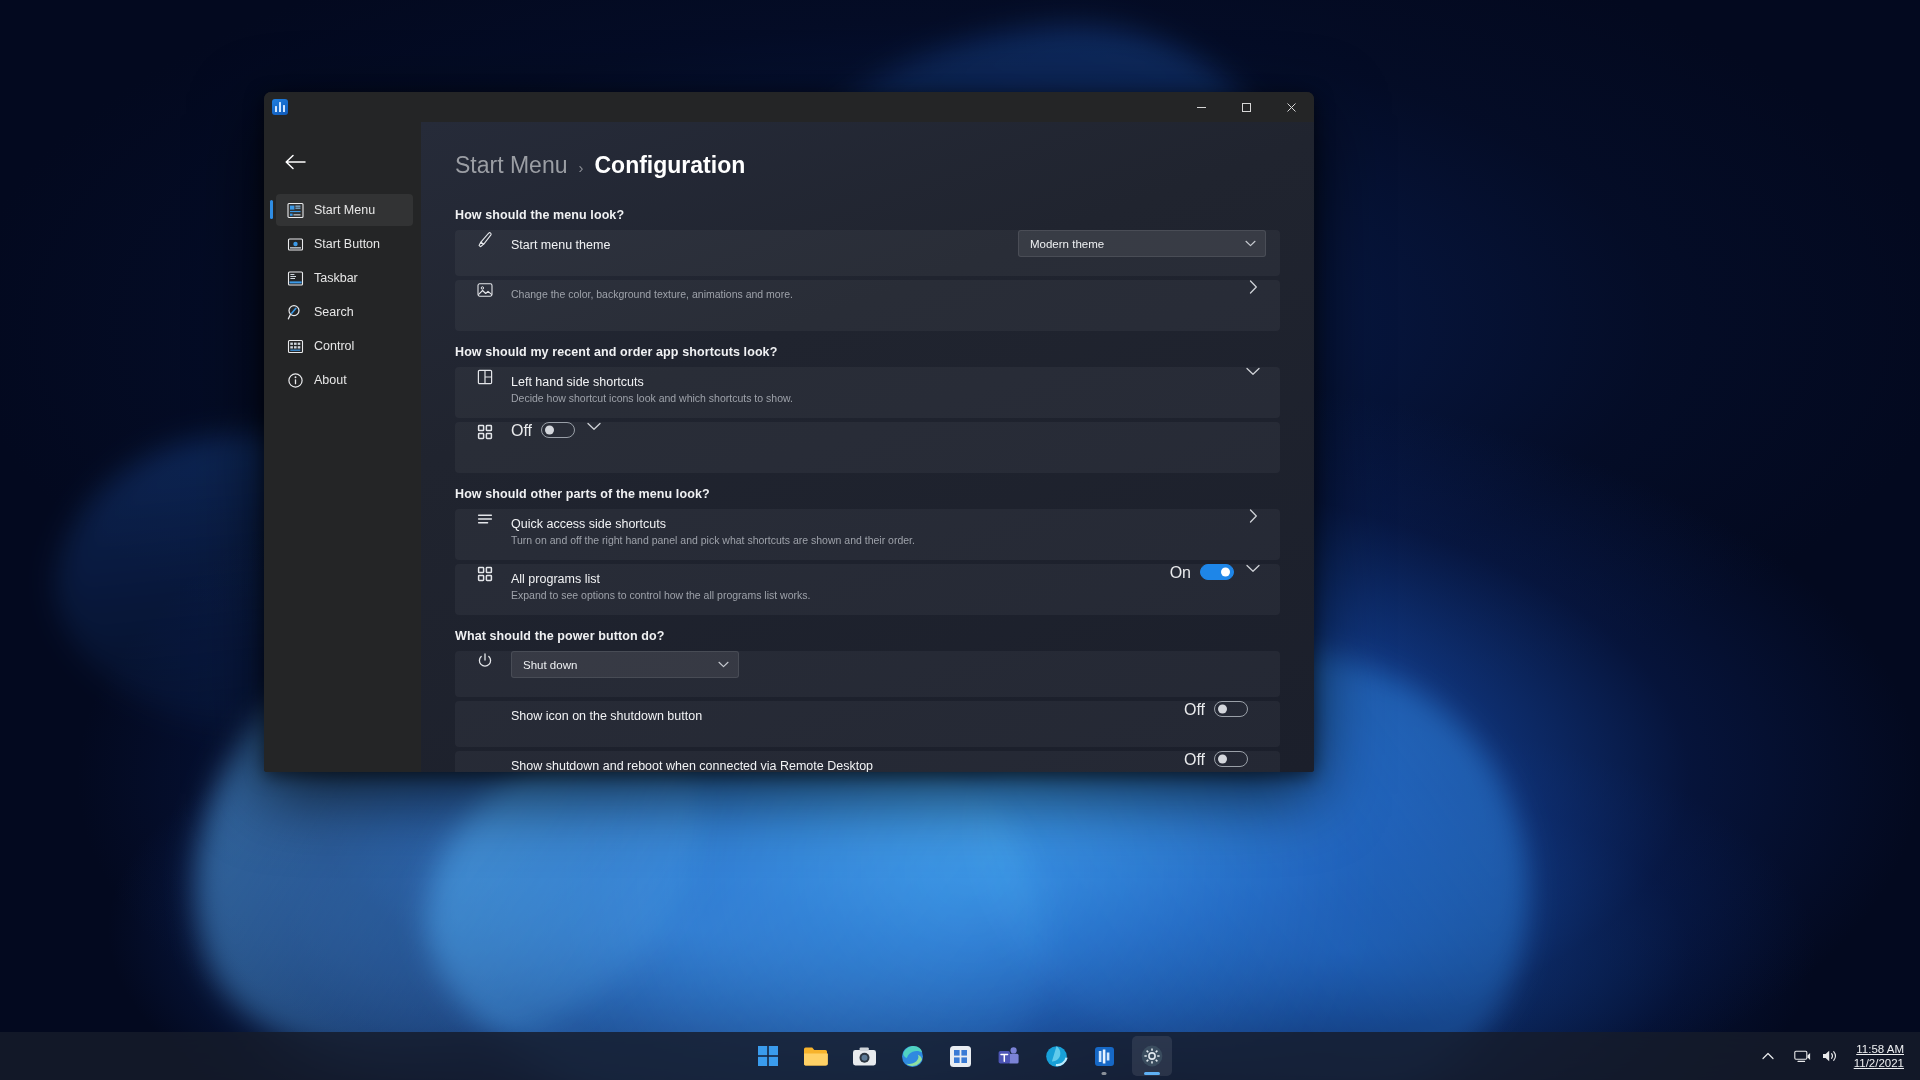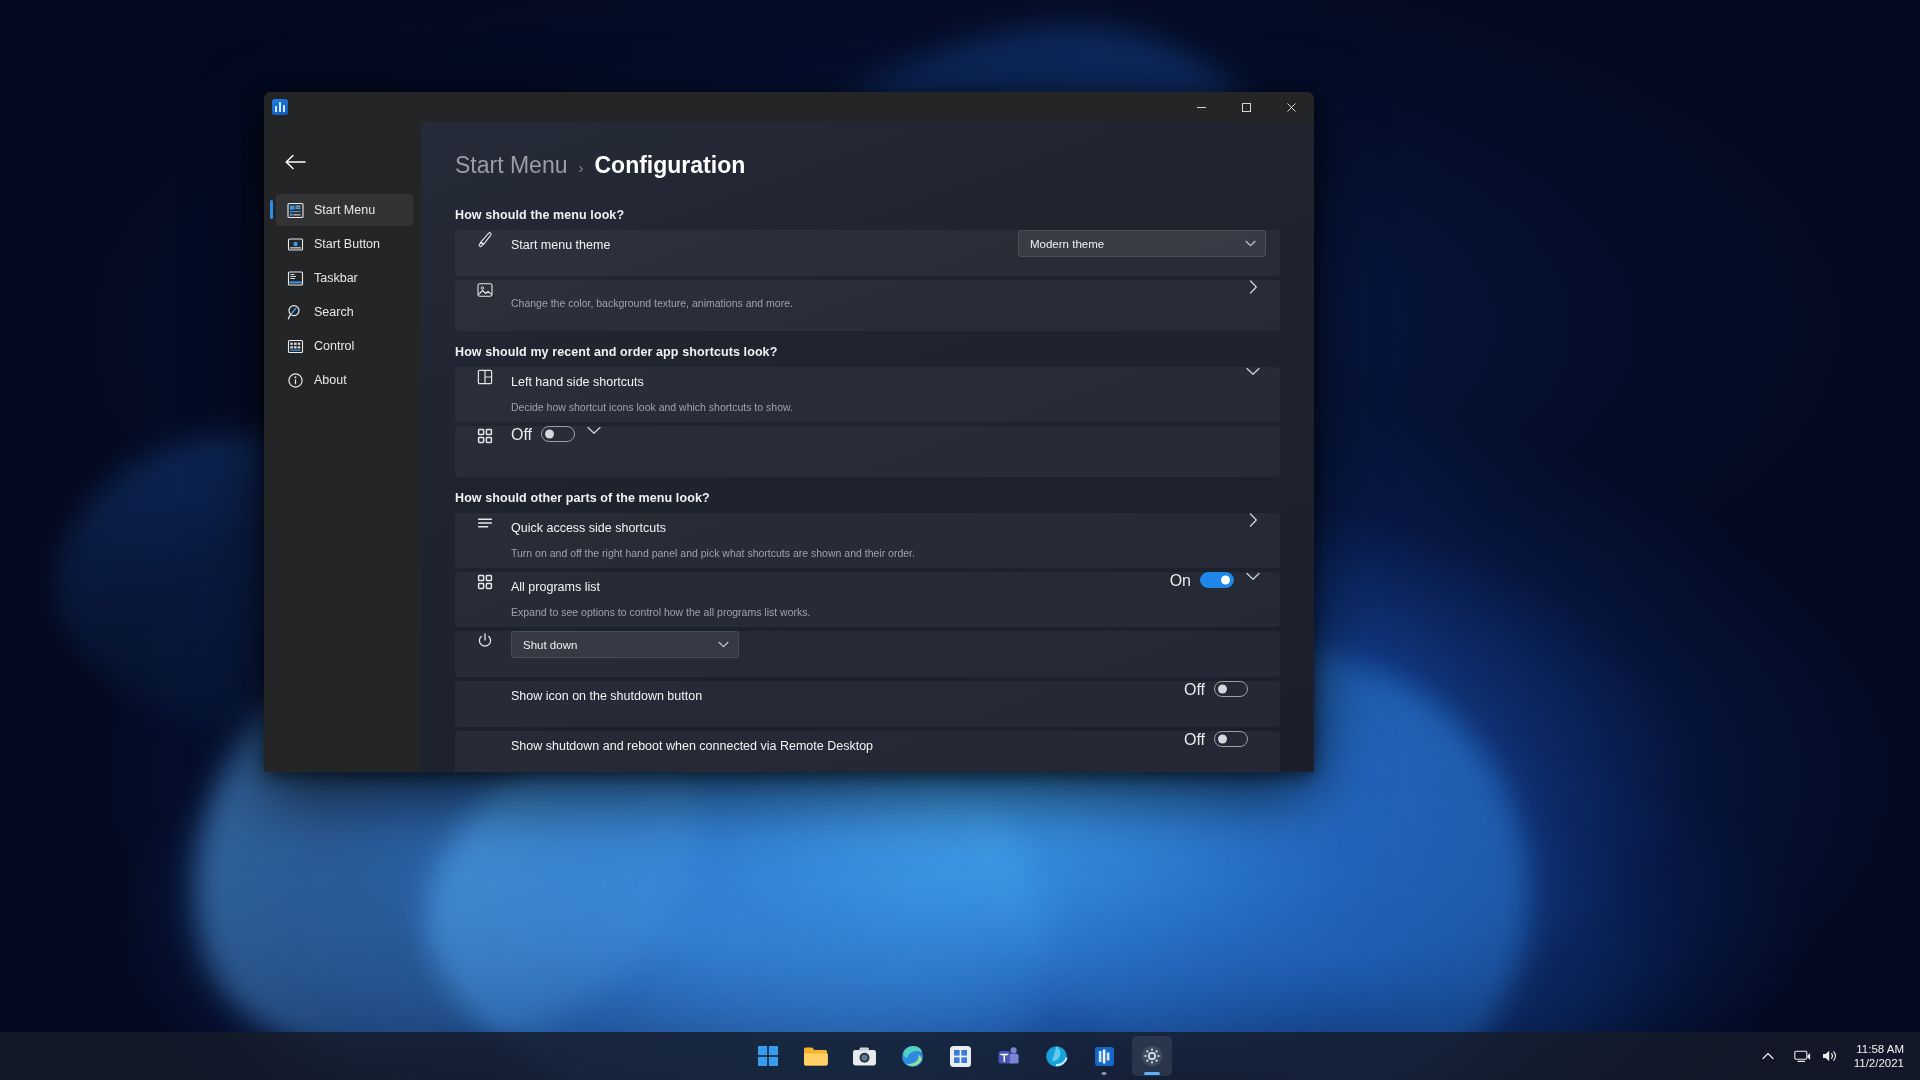--- a/index.html
+++ b/index.html
@@ -122,21 +122,21 @@
     min-height:46px;
     margin-bottom:4px;
   }
   .card.tall{min-height:51px;}
   .card .cicon{
     width:24px;flex:0 0 24px;display:flex;align-items:center;justify-content:center;
     color:#e4e6ea;margin-right:14px;
   }
   .card .ctext{flex:1;min-width:0;padding:7px 0;}
   .card .ctitle{color:#f2f3f5;font-size:12.5px;line-height:1.35;}
-  .card .csub{color:#9ea2aa;font-size:10.5px;line-height:1.45;margin-top:9px;}
+  .card .csub{color:#9ea2aa;font-size:10.5px;line-height:1.45;margin-top:0;}
   .card .indent{padding-left:38px;}
 
   .statelbl{color:#e9eaec;font-size:16px;margin-right:9px;white-space:nowrap;}
 
   .toggle{
     width:34px;height:16px;border-radius:9px;flex:0 0 34px;
     position:relative;border:1px solid #9aa0a8;background:transparent;
   }
   .toggle .knob{
     position:absolute;left:3px;top:50%;transform:translateY(-50%);
@@ -184,21 +184,21 @@
     content:"";position:absolute;bottom:1px;left:50%;transform:translateX(-50%);
     width:5px;height:3px;border-radius:2px;background:#8a9099;
   }
   .tbicon.active{background:rgba(255,255,255,0.09);}
   #tb-right{
     position:absolute;right:8px;display:flex;align-items:center;gap:4px;height:48px;
     color:#e9eaec;font-size:11.5px;
   }
   .tray{display:flex;align-items:center;gap:9px;padding:0 8px;height:34px;}
   #clock{
-    text-align:right;line-height:1.25;padding:0 8px 0 4px;font-size:11.5px;color:#eef0f2;
+    text-align:right;line-height:1.25;padding:0 8px 0 4px;font-size:11.5px;color:#eef0f2;text-decoration:underline;
   }
   .tiny{font-size:11.5px;}
 </style>
 </head>
 <body>
 
 <div id="desktop">
   <div class="bloom" style="left:520px;top:560px;width:900px;height:620px;background:radial-gradient(circle,rgba(50,135,240,0.55),rgba(20,70,170,0.0) 70%);"></div>
   <div class="petal" style="left:180px;top:620px;width:520px;height:430px;background:linear-gradient(140deg,rgba(90,175,255,0.60),rgba(20,70,175,0.05));transform:rotate(-18deg);"></div>
   <div class="petal" style="left:430px;top:700px;width:620px;height:420px;background:linear-gradient(120deg,rgba(55,140,245,0.55),rgba(12,45,130,0.04));transform:rotate(8deg);"></div>
@@ -450,20 +450,21 @@
           <span class="toggle on">
               <span class="knob"></span>
             </span>
           <span class="chev">
             <svg width="14" height="9" viewBox="0 0 14 9">
                 <path d="M1 1.5L7 7.2 13 1.5" fill="none" stroke="#cfd2d7" stroke-width="1.3" stroke-linecap="round" stroke-linejoin="round"></path>
               </svg>
           </span>
         </div>
 
+        <div class="section-head">What should the power button do?</div>
 
         <div class="card">
           <span class="cicon">
             <svg width="20" height="20" viewBox="0 0 20 20">
               <path d="M6.2 5.4a5.6 5.6 0 1 0 7.6 0" fill="none" stroke="#e4e6ea" stroke-width="1.3" stroke-linecap="round"></path>
               <path d="M10 3v6" fill="none" stroke="#e4e6ea" stroke-width="1.3" stroke-linecap="round"></path>
             </svg>
           </span>
           <div class="select" style="min-width:228px">
             <span class="sv">Shut down</span>

